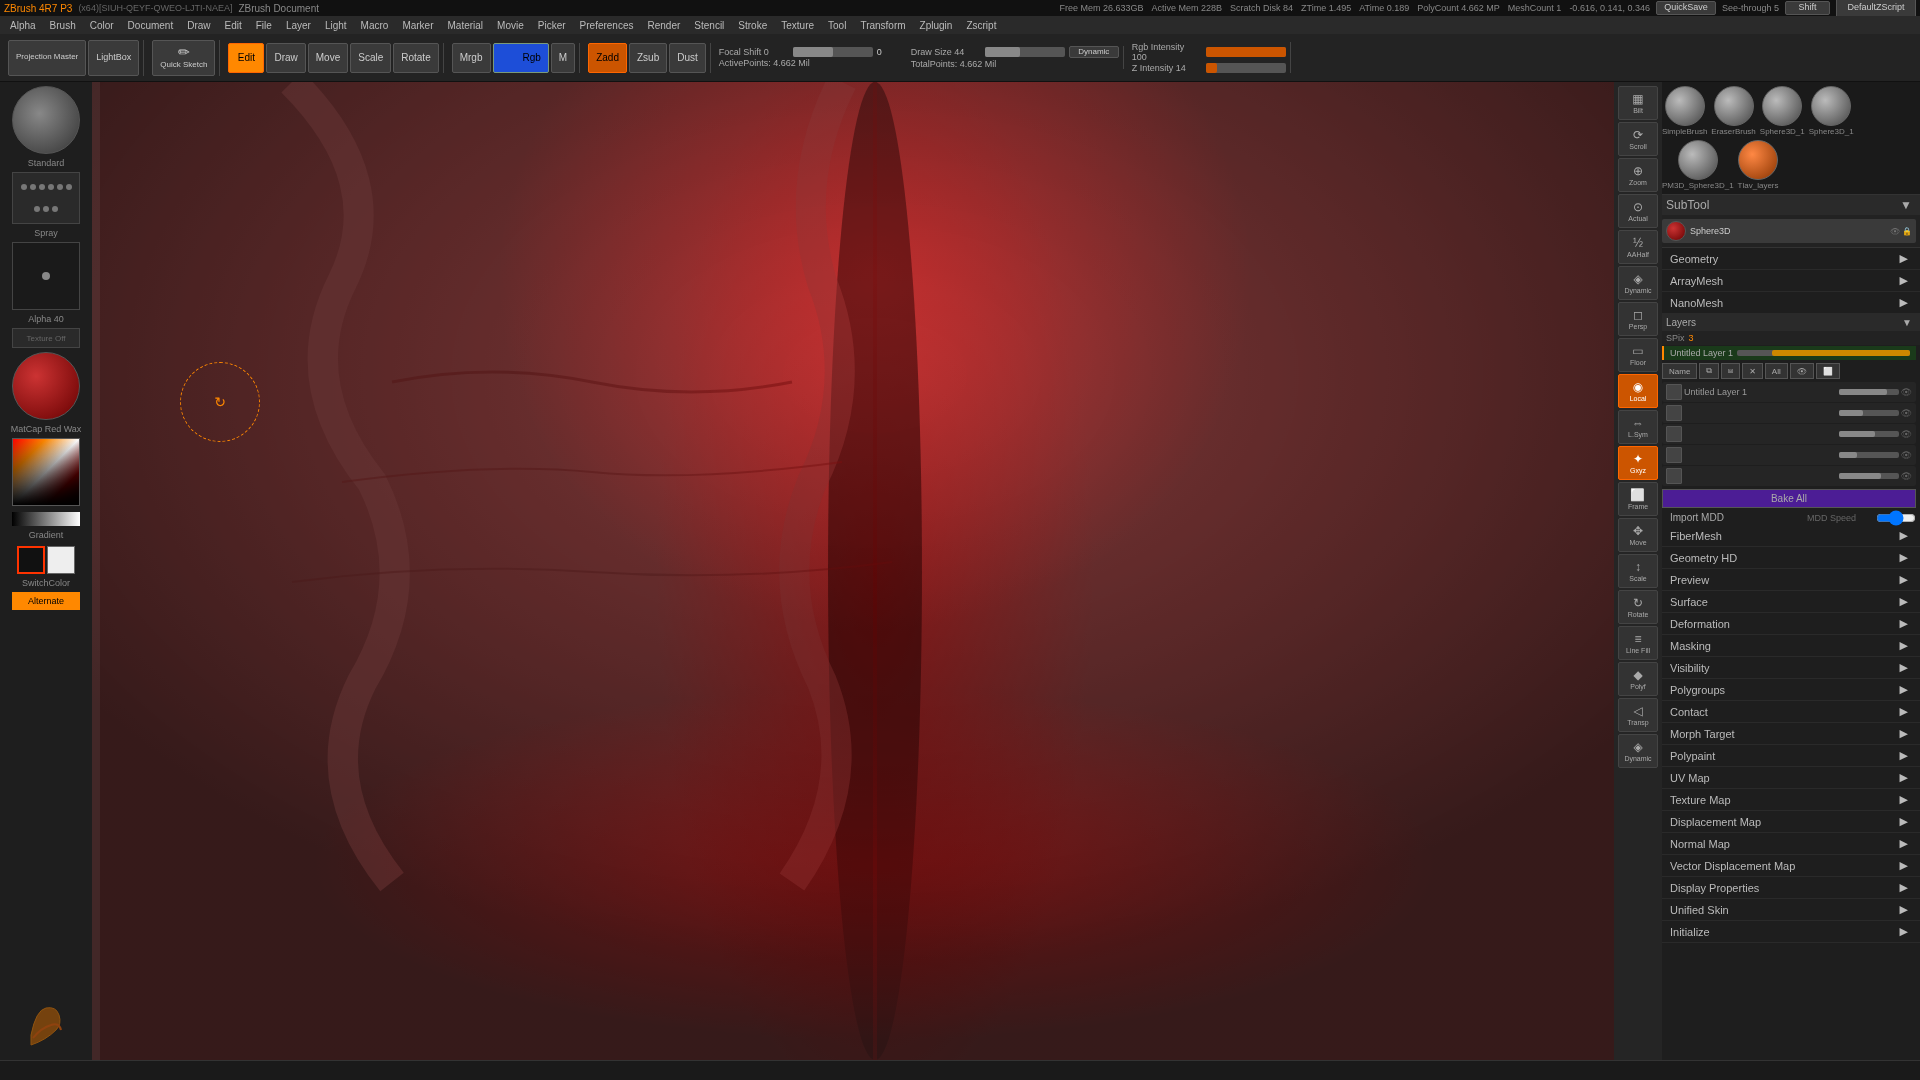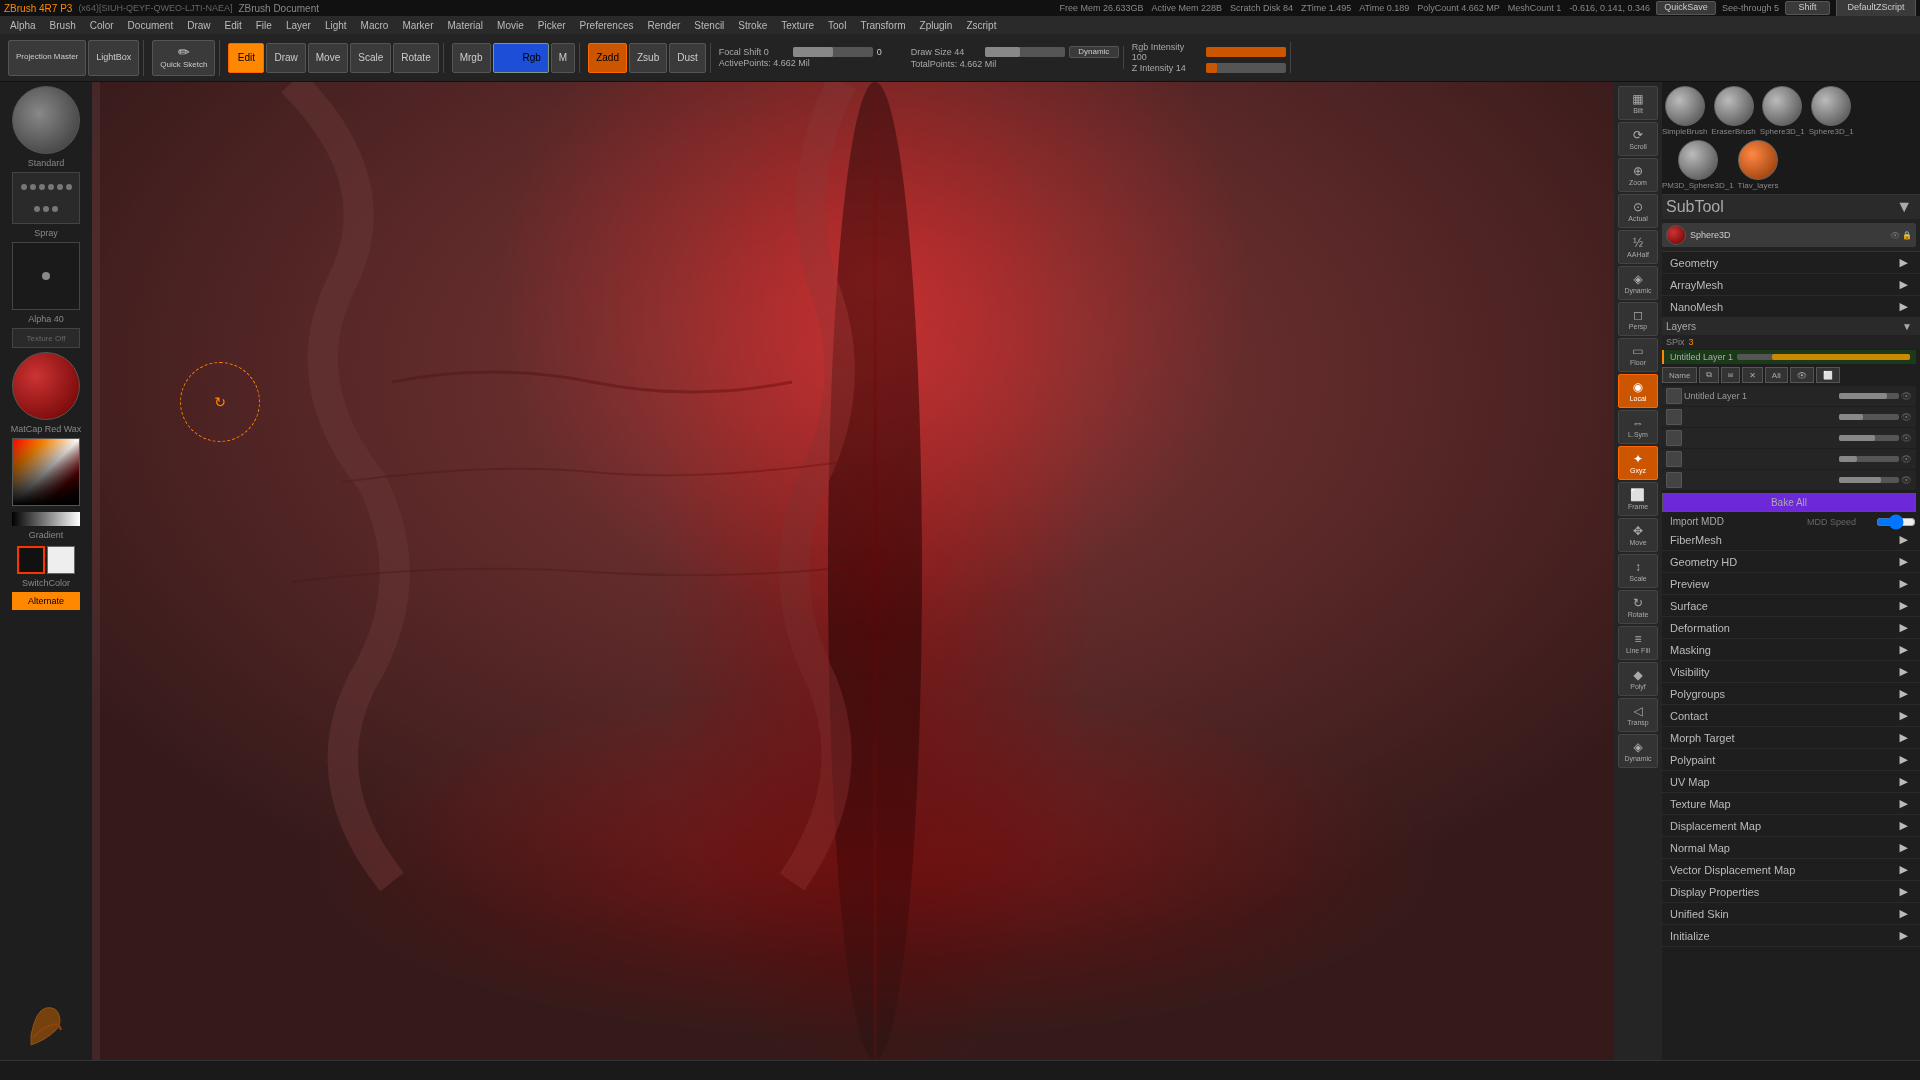--- a/index.html
+++ b/index.html
@@ -396,21 +396,21 @@
       color: #888;
     }
 
     
     .panel-section {
       border-bottom: 1px solid #333;
     }
     .panel-header {
       background: #2a2a2a;
       padding: 3px 8px;
-      font-size: 16px;
+      font-size: 12px;
       color: #aaa;
       cursor: pointer;
       display: flex;
       align-items: center;
       justify-content: space-between;
     }
 
     .subtool-section {
       padding: 4px;
       background: #222;
@@ -535,21 +535,21 @@
       gap: 4px;
       padding: 2px 8px;
       background: #222;
     }
     .spix-label { font-size: 9px; color: #888; }
     .spix-val { color: #ff8800; font-size: 9px; }
 
     .bake-btn {
       margin: 2px 4px;
       padding: 3px 8px;
-      background: #6d28d9;
+      background: #4c1d95;
       border: 1px solid #555;
       color: #aaa;
       font-size: 10px;
       cursor: pointer;
       text-align: center;
     }
     .import-row {
       display: flex;
       align-items: center;
       gap: 20px;

